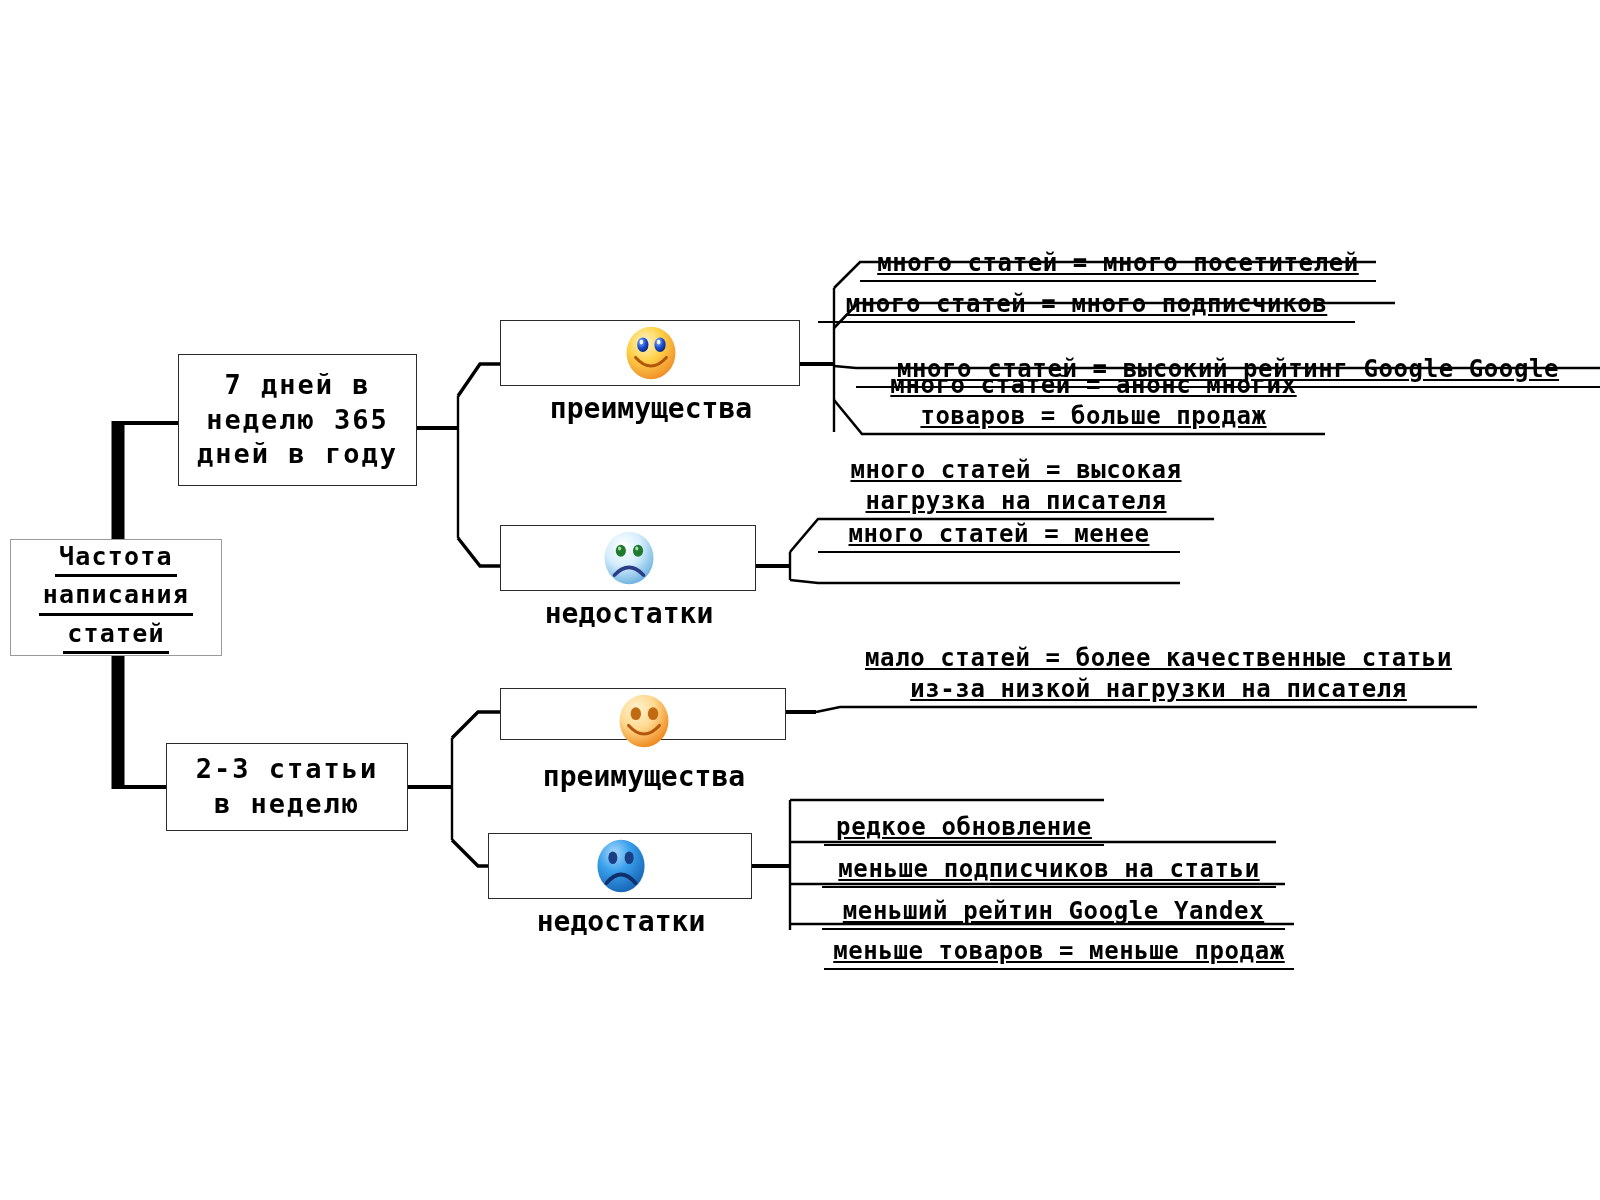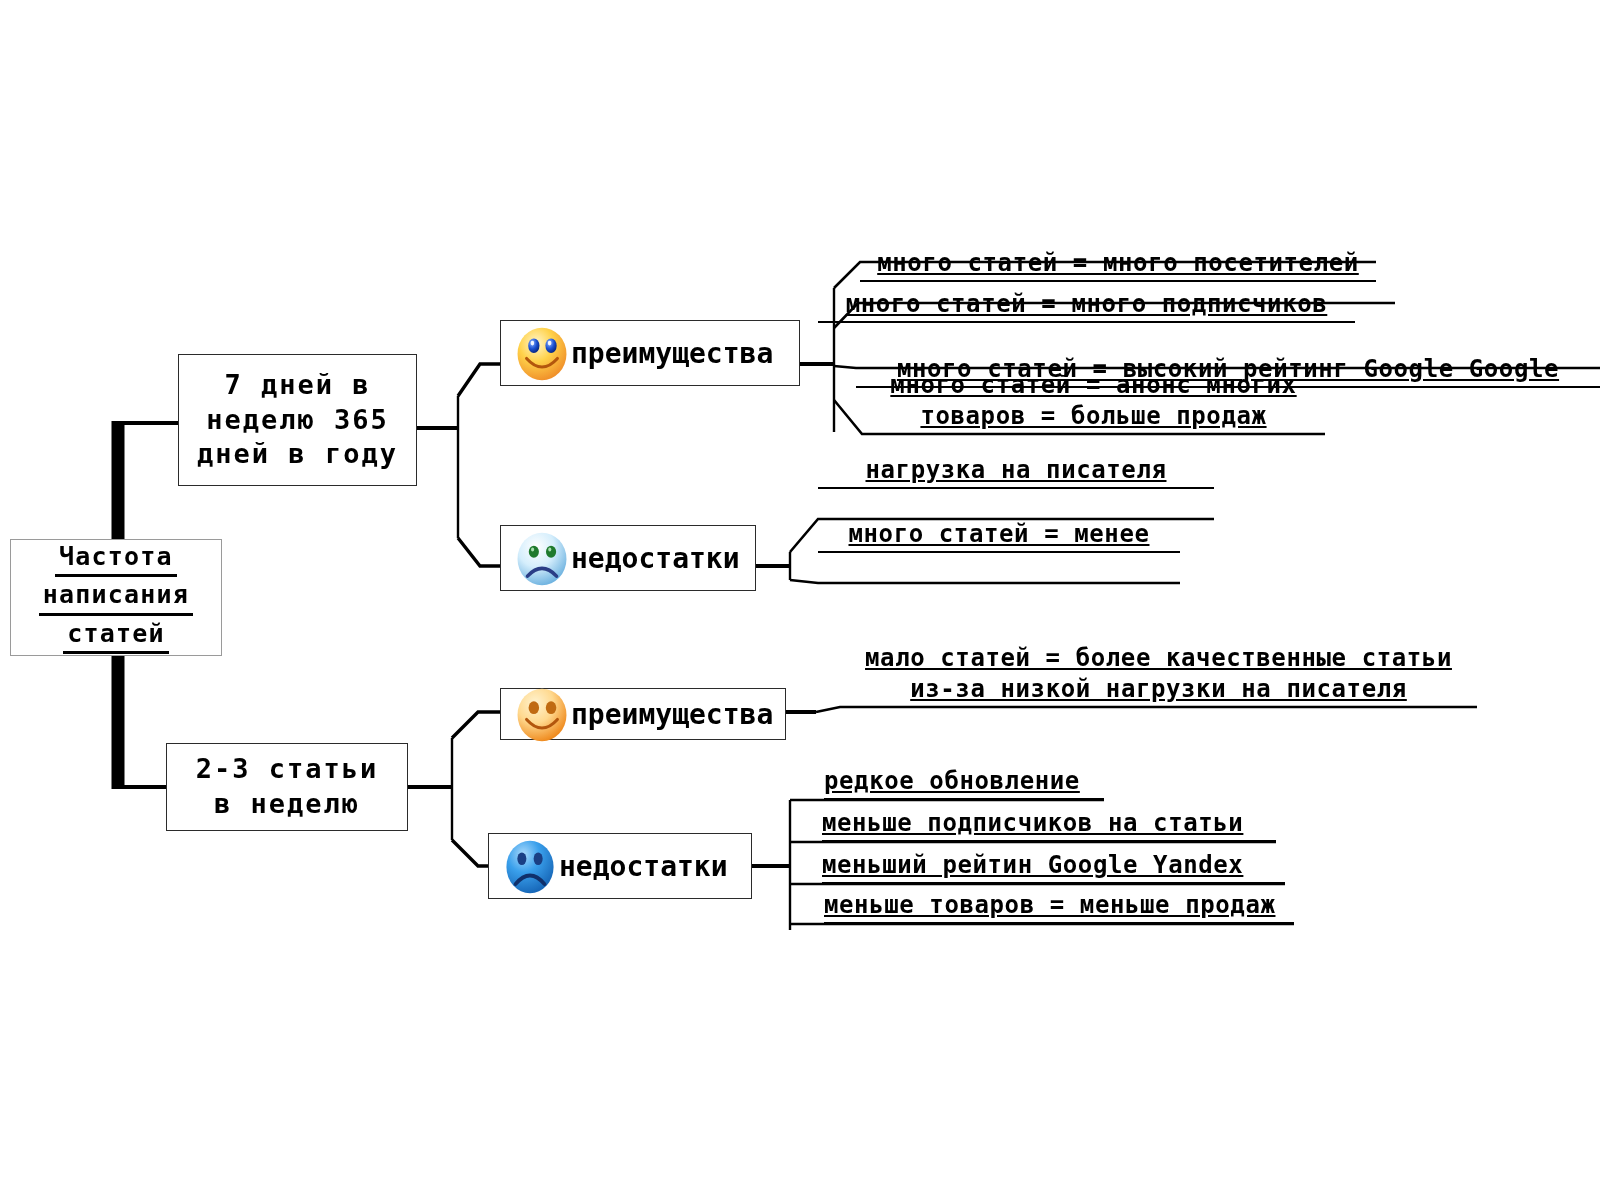--- a/index.html
+++ b/index.html
@@ -55,23 +55,24 @@
   .branch-line {
     font-family: "DejaVu Sans Mono", "Liberation Mono", monospace;
     font-size: 27px;
     font-weight: 700;
     letter-spacing: 2.0px;
     color: #000;
     line-height: 1.28;
     white-space: nowrap;
   }
   .node-face {
+    flex-direction: column;
     justify-content: flex-start;
-    padding: 2px 4px 2px 12px;
-    gap: 0;
+    padding: 2px 4px 2px 6px;
+    gap: 11px;
   }
   .face-label {
     font-family: "DejaVu Sans Mono", "Liberation Mono", monospace;
     font-size: 28px;
     font-weight: 700;
     letter-spacing: 0px;
     color: #000;
     white-space: nowrap;
   }
   .face-icon {
@@ -93,21 +94,21 @@
     font-family: "DejaVu Sans Mono", "Liberation Mono", monospace;
     font-size: 24px;
     font-weight: 700;
     letter-spacing: 0.6px;
     color: #000;
     line-height: 1.30;
     white-space: nowrap;
     text-align: center;
     text-decoration: underline;
   }
-  .leaf.align-left .leaf-row { text-align: left; }
+  .leaf.align-left .leaf-row { text-align: center; margin-top: 46px; }
 </style>
 </head>
 <body>
 
 <div id="page">
 
   <svg id="wires" viewBox="0 0 1600 1200" xmlns="http://www.w3.org/2000/svg">
 
     <line x1="118" y1="421" x2="118" y2="789" stroke="#000" stroke-width="13" stroke-linecap="butt"></line>
 
@@ -250,20 +251,21 @@
   </div>
   <div class="leaf" style="left:856px; top:354px; width:744px;">
     <span class="leaf-row">много статей = высокий рейтинг Google Google</span>
   </div>
   <div class="leaf" style="left:862px; top:370px; width:463px;">
     <span class="leaf-row">много статей = анонс многих</span>
     <span class="leaf-row">товаров = больше продаж</span>
   </div>
 
   <div class="leaf" style="left:818px; top:455px; width:396px;">
+    <span class="leaf-row">много статей = высокая</span>
     <span class="leaf-row">нагрузка на писателя</span>
   </div>
   <div class="leaf" style="left:818px; top:519px; width:362px;">
     <span class="leaf-row">много статей = менее</span>
   </div>
 
   <div class="leaf" style="left:840px; top:643px; width:637px;">
     <span class="leaf-row">мало статей = более качественные статьи</span>
     <span class="leaf-row">из-за низкой нагрузки на писателя</span>
   </div>

